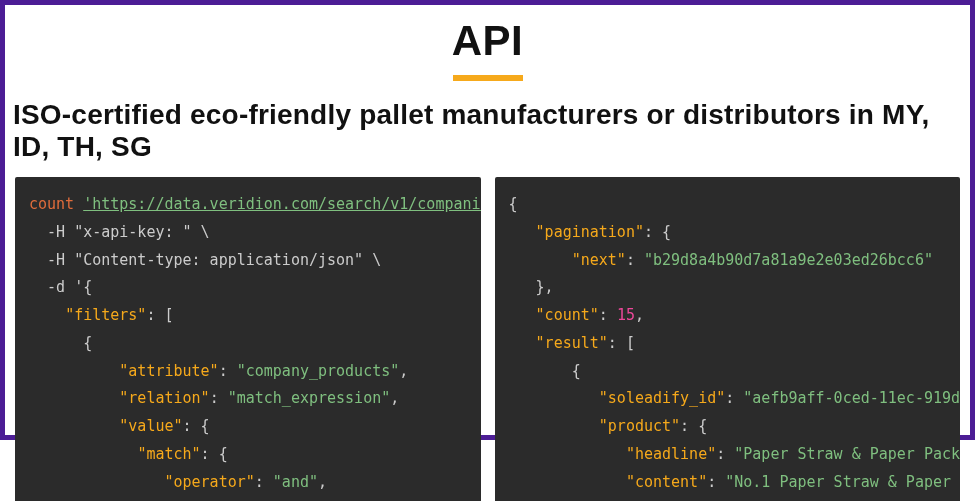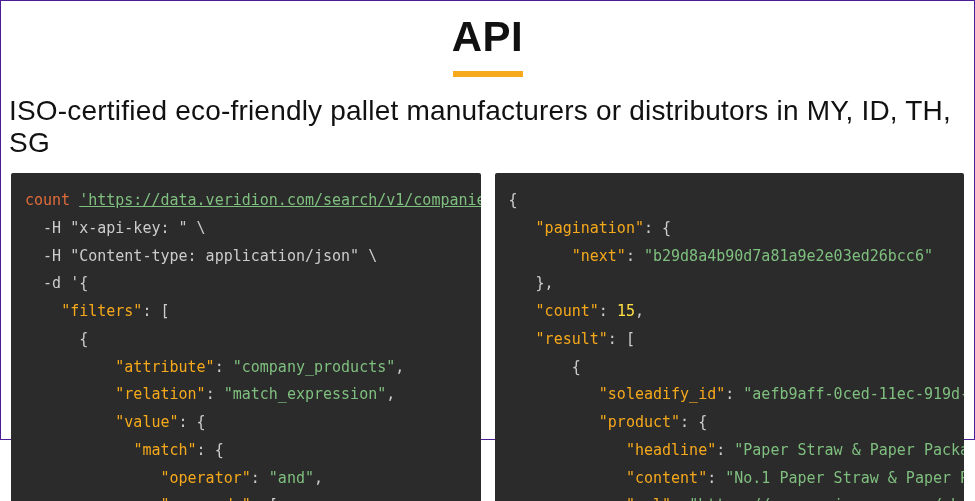--- a/index.html
+++ b/index.html
@@ -1,29 +1,29 @@
 <!DOCTYPE html>
 <html><head>
 <meta charset="utf-8">
 <style>
   * { box-sizing: border-box; margin: 0; padding: 0; }
   html, body { width: 975px; height: 501px; font-family: Arial, Helvetica, sans-serif; background: #fff; overflow: hidden; }
-  .frame { width: 975px; height: 440px; border: 1px solid #4c1d95; padding-top: 12px; }
+  .frame { width: 975px; height: 440px; border: 5px solid #4c1d95; padding-top: 12px; }
   .header { text-align: center; }
   .title { font-size: 42px; font-weight: 700; letter-spacing: 0.5px; color: #111; }
   .underline { width: 70px; height: 6px; background: #f6a91b; margin: 10px auto 18px auto; }
-  .subtitle { font-size: 28px; font-weight: 400; color: #111; padding: 0 8px 14px 8px; letter-spacing: 0.2px; }
+  .subtitle { font-size: 28px; font-weight: 700; color: #111; padding: 0 8px 14px 8px; letter-spacing: 0.2px; }
   .panes { display: flex; gap: 14px; padding: 0 10px; }
   .code { flex: 1 1 0; background: #2b2b2b; color: #ccc; font-family: "Consolas", "Menlo", "DejaVu Sans Mono", monospace; font-size: 15px; line-height: 1.85; padding: 14px 14px 0 14px; height: 332px; overflow: hidden; white-space: pre; border-radius: 2px; }
   .kw-curl { color: #e06c3b; }
   .url    { color: #7fbf7f; text-decoration: underline; }
   .opt    { color: #cccccc; }
   .key    { color: #f6a91b; }
   .punc   { color: #cccccc; }
-  .num    { color: #fde047; }
+  .num    { color: #ec4899; }
   .val    { color: #7fbf7f; }
   .valurl { color: #7fbf7f; text-decoration: underline; }
 </style>
 </head>
 <body>
 
 <div class="frame">
   <div class="header">
     <div class="title">API</div>
     <div class="underline"></div>

